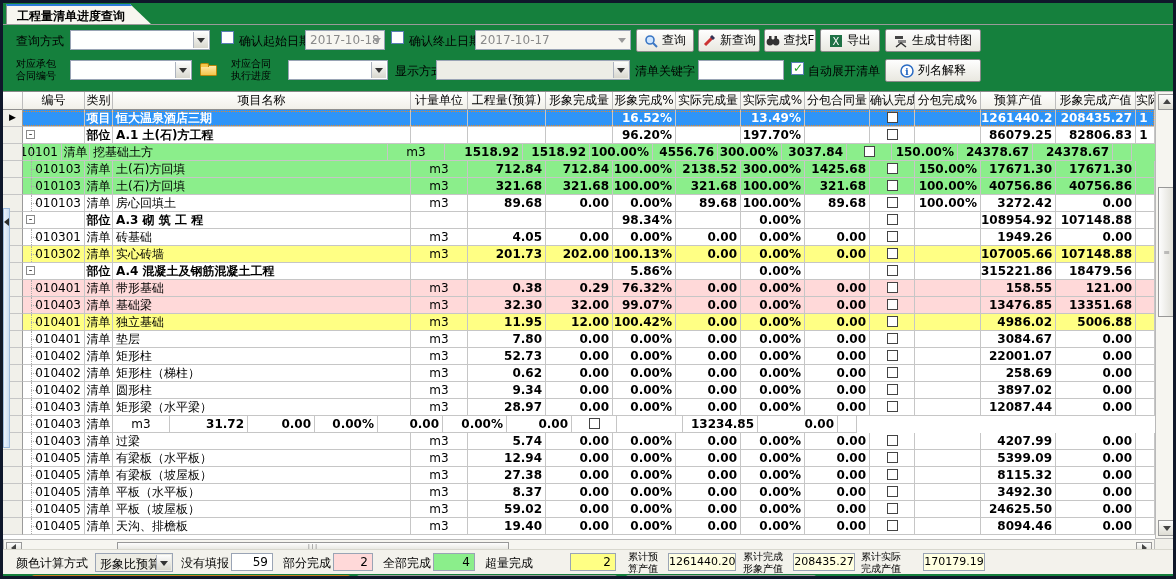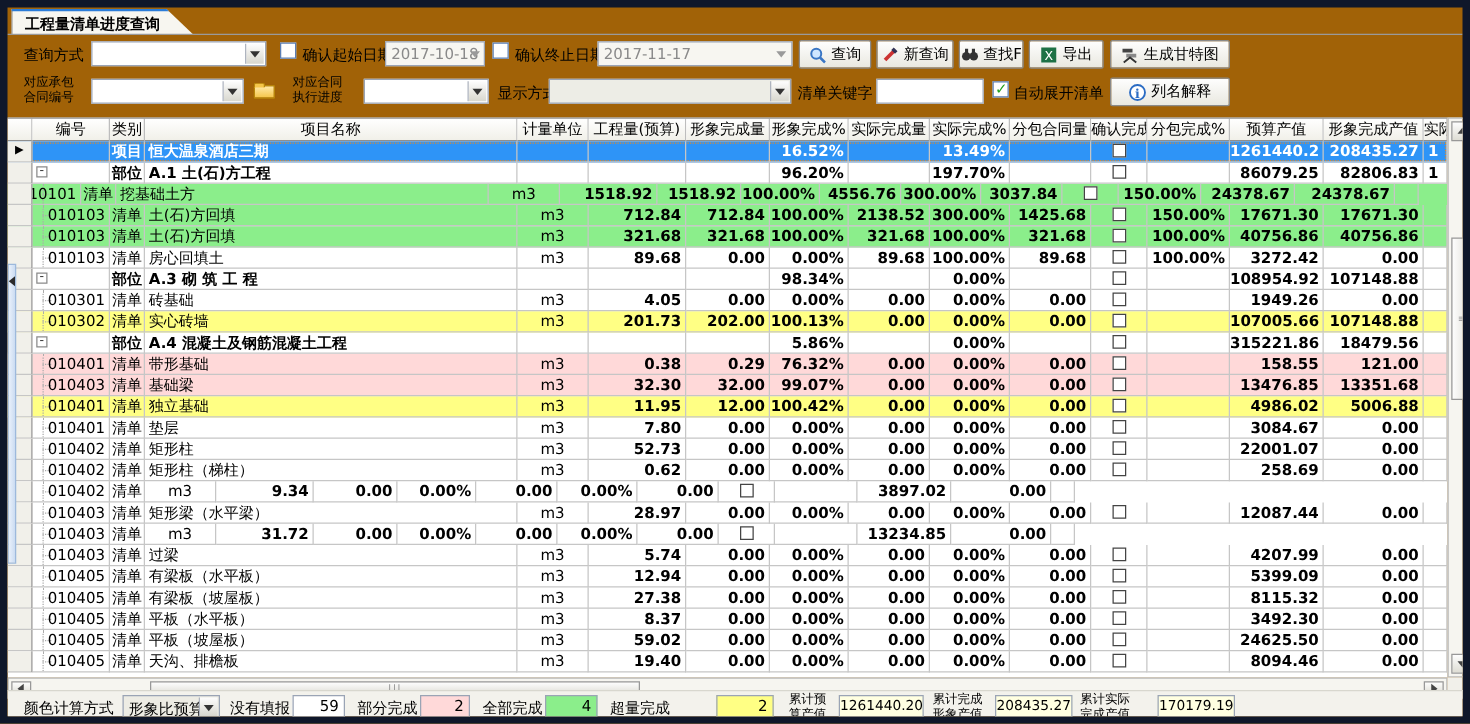--- a/index.html
+++ b/index.html
@@ -1,18 +1,18 @@
 <!DOCTYPE html>
 <html><head>
 <meta charset="utf-8">
 <style>
   html,body{margin:0;padding:0;background:#888;}
   *{box-sizing:border-box;}
-  .screen{position:relative;width:1176px;height:579px;background:#a16207;overflow:hidden;
-    font-family:"DejaVu Sans",sans-serif;font-size:12px;color:#000;border:6px solid #0f172a;}
+  .screen{position:relative;width:1176px;height:579px;background:#15803d;overflow:hidden;
+    font-family:"DejaVu Sans",sans-serif;font-size:12px;color:#000;border:3px solid #0f172a;}
   
   .tabbar{position:absolute;left:0;top:0;width:100%;height:22px;}
   .mtab{position:absolute;left:3px;top:1px;height:21px;padding:2px 26px 0 10px;
     background:#F7F6F0;border:1px solid #8E8E8E;border-bottom:none;border-top:2px solid #2B7CD8;
     font-weight:bold;clip-path:polygon(0 0,calc(100% - 22px) 0,100% 100%,0 100%);}
   .tabline{position:absolute;left:0;top:21px;width:100%;height:1px;background:#9A9A9A;}
   
   .lbl{position:absolute;height:14px;line-height:14px;white-space:nowrap;}
   .lbl2{position:absolute;line-height:12px;font-size:10px;white-space:nowrap;}
   .combo{position:absolute;height:20px;background:#fff;border:1px solid #9AA4B5;}
@@ -106,21 +106,21 @@
       </span>
     </div>
   <span class="cb" style="left:218px;top:28px;"></span>
   <div class="lbl" style="left:236px;top:31px;">确认起始日期</div>
   <div class="field dis" style="left:302px;top:27px;width:80px;">2017-10-18</div>
   <span style="position:absolute;left:366px;top:27px;width:15px;height:20px;">
       <i class="arr-d dis"></i>
     </span>
   <span class="cb" style="left:388px;top:28px;"></span>
   <div class="lbl" style="left:406px;top:31px;">确认终止日期</div>
-  <div class="field dis" style="left:472px;top:27px;width:156px;">2017-11-17</div>
+  <div class="field dis" style="left:472px;top:27px;width:156px;">2017-10-17</div>
   <span style="position:absolute;left:611px;top:27px;width:15px;height:20px;">
       <i class="arr-d dis"></i>
     </span>
 
   <div class="btn" style="left:633px;top:26px;width:58px;">
     <span class="ico">
       <svg width="14" height="14">
           <circle cx="6" cy="6" r="4" fill="#CFE6FF" stroke="#3A76C4" stroke-width="1.6"></circle>
           <line x1="9" y1="9" x2="13" y2="13" stroke="#3A76C4" stroke-width="2"></line>
         </svg></span>
@@ -595,20 +595,21 @@
           <div class="c n" style="width: 19px; text-align: center;"></div>
         </div>
         <div class="r">
           <div class="c selc" style="width: 20px;"></div>
           <div class="c" style="width: 62px;">
             <i class="tl"></i>
             <i class="th"></i>
             <span style="position: absolute; right: 3px; top: 0px;">010402</span>
           </div>
           <div class="c ctr" style="width: 28px;">清单</div>
+          <div class="c" style="width: 298px; padding-left: 3px;">圆形柱</div>
           <div class="c ctr" style="width: 57px;">m3</div>
           <div class="c n" style="width: 78px;">9.34</div>
           <div class="c n" style="width: 67px;">0.00</div>
           <div class="c n" style="width: 63px;">0.00%</div>
           <div class="c n" style="width: 65px;">0.00</div>
           <div class="c n" style="width: 64px;">0.00%</div>
           <div class="c n" style="width: 65px;">0.00</div>
           <div class="c" style="width: 45px;">
             <span class="cbx"></span>
           </div>

